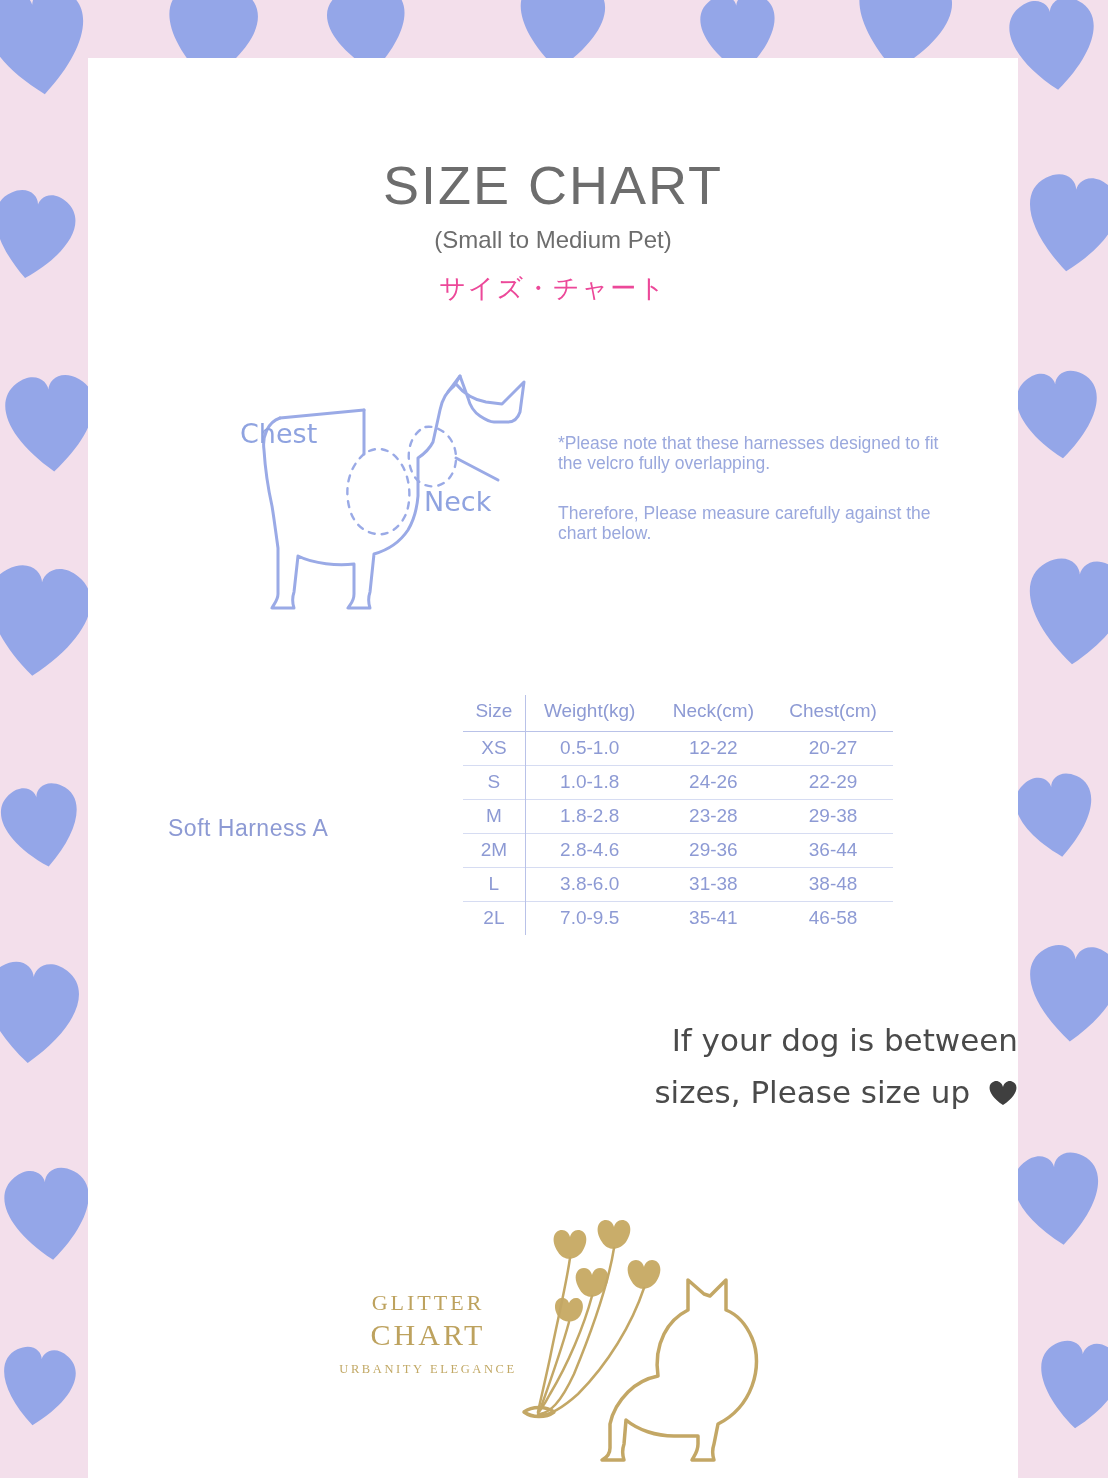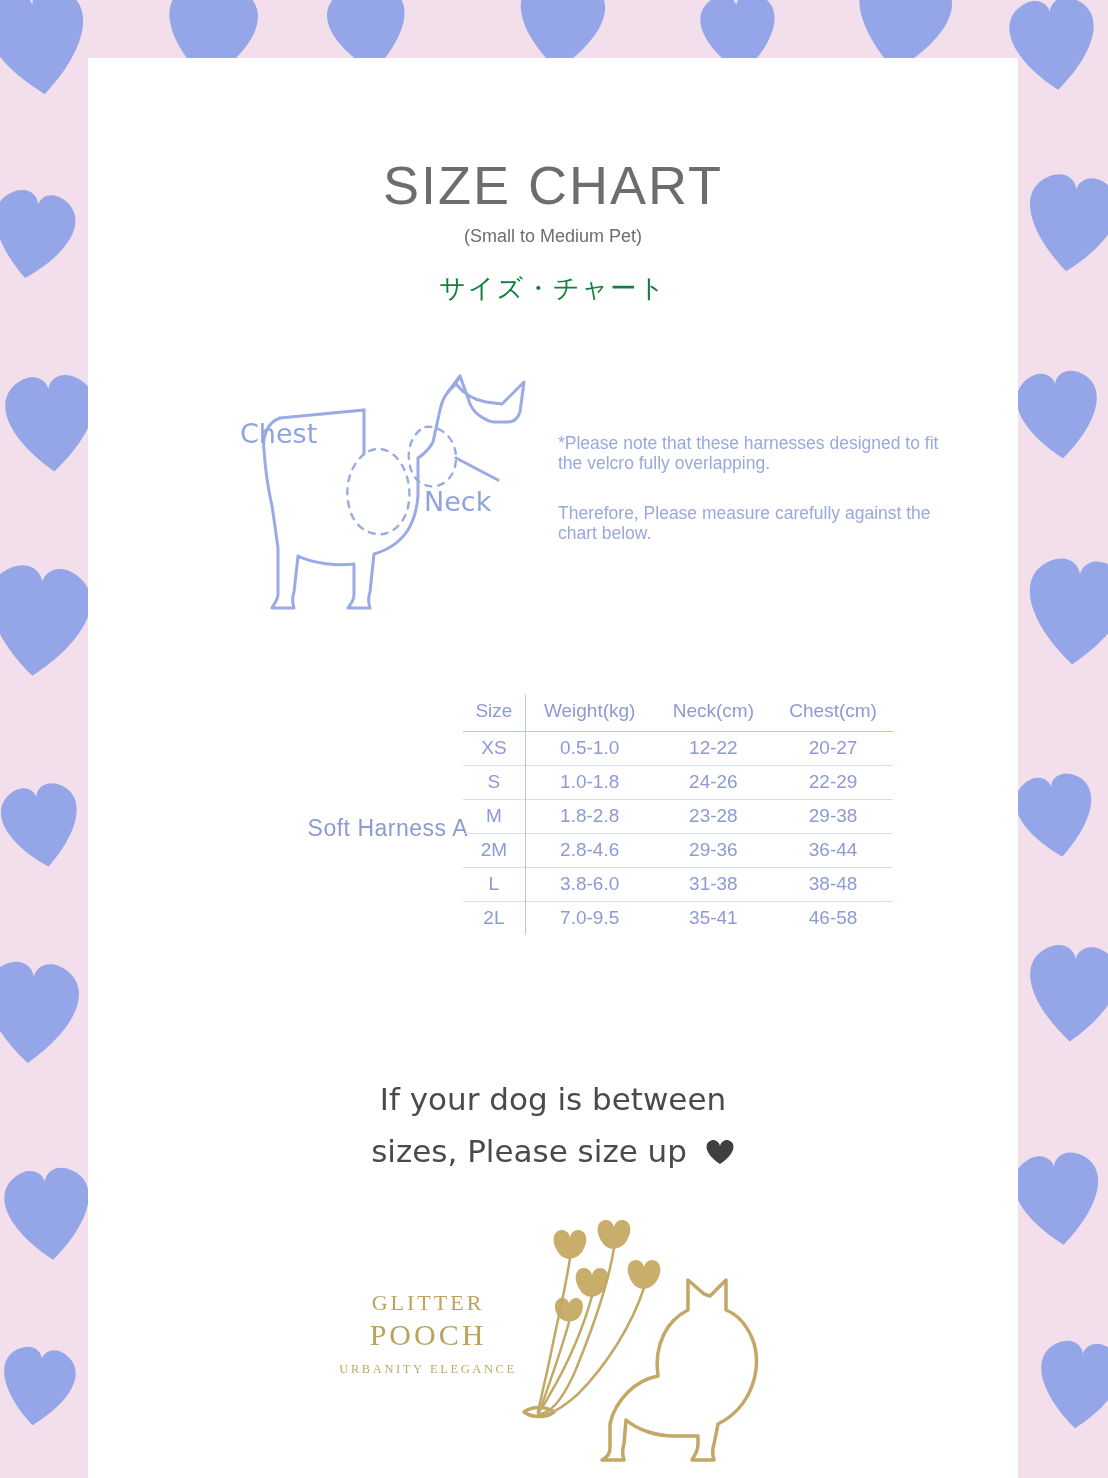--- a/index.html
+++ b/index.html
@@ -44,32 +44,32 @@
     letter-spacing: 2px;
     color: #6d6d6d;
     font-weight: 400;
   }
   .subtitle {
     position: absolute;
     left: 0;
     top: 168px;
     width: 930px;
     text-align: center;
-    font-size: 18px;
+    font-size: 24px;
     color: #6d6d6d;
     font-weight: 400;
   }
   .subtitle-jp {
     position: absolute;
     left: 0;
     top: 213px;
     width: 930px;
     text-align: center;
     font-size: 26px;
-    color: #15803d;
+    color: #ec4899;
     letter-spacing: 2px;
     font-weight: 400;
   }
 
   
   .dog-wrap {
     position: absolute;
     left: 80px;
     top: 300px;
     width: 430px;
@@ -108,21 +108,21 @@
     display: block;
     margin-top: 30px;
   }
 
   
   .product-name {
     position: absolute;
     left: 80px;
     top: 757px;
     width: 300px;
-    text-align: right;
+    text-align: left;
     font-size: 23px;
     color: #8d9ad4;
     letter-spacing: 0.5px;
   }
 
   
   .table-wrap {
     position: absolute;
     left: 375px;
     top: 637px;
@@ -162,23 +162,23 @@
   table.size-table td:nth-child(2) { width: 128px; }
   table.size-table th:nth-child(3),
   table.size-table td:nth-child(3) { width: 120px; }
   table.size-table th:nth-child(4),
   table.size-table td:nth-child(4) { width: 120px; }
 
   
   .hand-note {
     position: absolute;
     left: 0;
-    top: 1015px;
-    width: 930px;
-    text-align: center;
+    top: 956px;
+    width: 930px;
+    text-align: right;
     color: #4a4a4a;
     font-size: 31px;
     line-height: 52px;
     font-family: "DejaVu Sans", sans-serif;
   }
   .hand-note .hline { display: block; }
 
   
   .footer {
     position: absolute;
@@ -391,16 +391,16 @@
                C560,180 548,186 540,194 C530,204 524,216 522,226
                L522,250 C522,256 518,260 514,262 L536,262 C534,256 534,252 536,246
                L538,222 C550,232 568,238 586,238 L610,238 L610,246
                C610,254 606,258 604,262 L626,262 C624,256 624,252 626,246
                L630,226 C646,218 658,204 664,188 C670,172 670,154 664,140
                C658,126 648,116 638,112 L638,82 L622,98 L616,96 L600,82 Z"></path>
     </g>
   </svg>
   <div class="logo-text">
     <div class="logo-line1">GLITTER</div>
-    <div class="logo-line2">POOCH</div>
+    <div class="logo-line2">CHART</div>
     <div class="logo-sub">URBANITY  ELEGANCE</div>
   </div>
 </div>
 
 </body></html>

